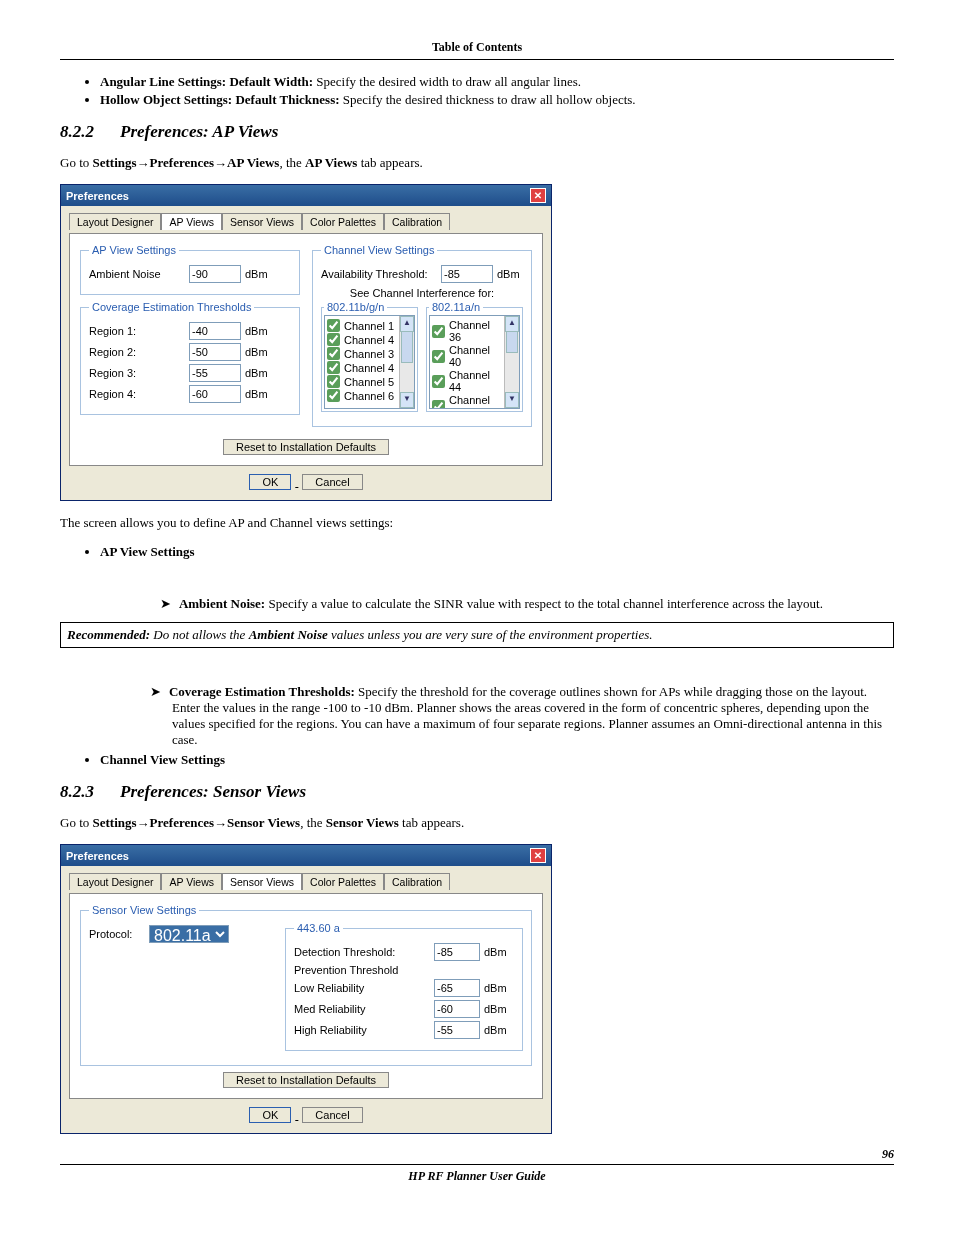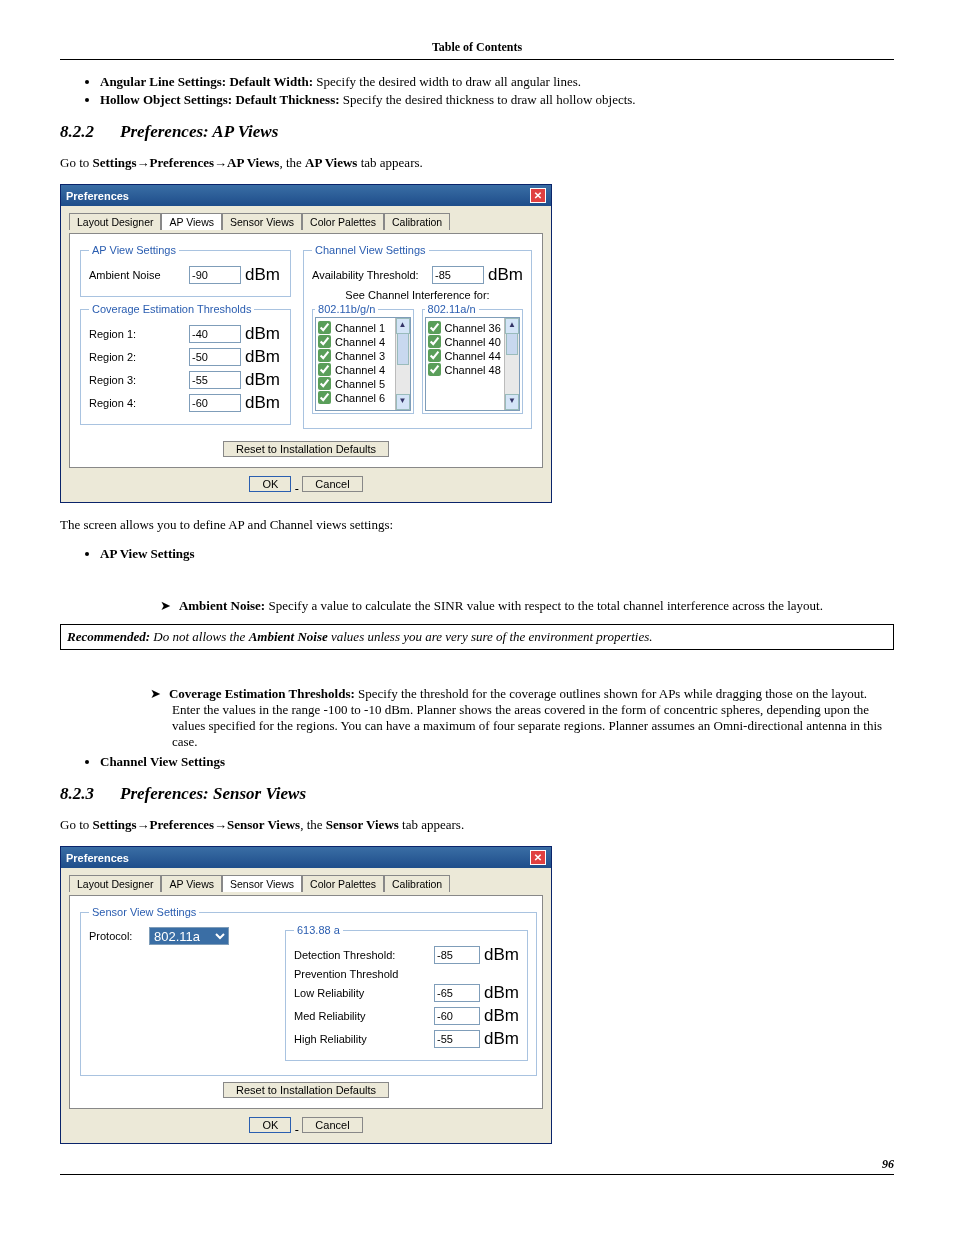--- a/index.html
+++ b/index.html
@@ -115,21 +115,21 @@
   }
   fieldset.group > legend { color: #2a5db0; font-size: 11px; padding: 0 3px; }
   .two-col { display: flex; gap: 12px; }
   .col { flex: 1; }
   .row { display: flex; align-items: center; margin: 3px 0; }
   .row label { width: 100px; }
   .row input[type=text] {
     width: 46px; height: 16px; font-size: 11px; border: 1px solid #7f9db9;
     padding: 0 2px; margin-right: 4px;
   }
-  .unit { font-size: 17px; }
+  .unit { font-size: 11px; }
   .btn {
     border: 1px solid #888;
     background: #ece9d8;
     padding: 1px 12px;
     font-family: Tahoma, sans-serif;
     font-size: 11px;
     cursor: pointer;
     display: inline-block;
   }
   .btn.ok { border: 1px solid #2b5fb0; }
@@ -155,21 +155,21 @@
     font-size: 8px; text-align: center; line-height: 12px; color: #336;
   }
   .scrollbar .up { position: absolute; top: 0; left: 0; right: 0;}
   .scrollbar .down { position: absolute; bottom: 0; left: 0; right: 0;}
   .scrollbar .thumb { position: absolute; left: 1px; right: 1px; background: #c8d8ef; border: 1px solid #9bb;}
   .subtext { text-align: center; font-size: 11px; margin: 4px 0 2px 0;}
   .chan-cols { display: flex; gap: 8px; }
   .chan-cols fieldset { flex:1; }
   select.proto {
     background: #3a6ea5; color: #fff; border: 1px solid #7f9db9;
-    font-size: 13px; height: 18px; width: 80px;
+    font-size: 16px; height: 18px; width: 80px;
   }
   .sensor-rows .row label { width: 140px; }
   .sensor-rows .row input[type=text] { width: 40px; }
 </style>
 </head>
 <body>
 
 <div class="header">Table of Contents</div>
 
 <ul class="bullet">
@@ -365,21 +365,21 @@
           <div style="flex:0 0 160px">
             <div class="row">
               <label style="width:60px">Protocol:</label>
               <select class="proto">
                 <option>802.11a</option>
               </select>
             </div>
           </div>
           <div style="flex:1">
             <fieldset class="group sensor-rows">
-              <legend>613.88 a</legend>
+              <legend>443.60 a</legend>
               <div class="row">
                   <label>Detection Threshold:</label>
                   <input type="text" value="-85" style="">
                   <span class="unit">dBm</span>
                 </div>
               <div class="row">
                   <label>Prevention Threshold</label>
                 </div>
               <div class="row">
                   <label>Low Reliability</label>
@@ -406,13 +406,14 @@
     </div>
     <div class="btn-row">
       <span class="btn ok">OK</span>
       <span class="btn">Cancel</span>
     </div>
   </div>
 </div>
 
 <div class="footer">
   <div class="page-num">96</div>
+  <div class="guide">HP RF Planner User Guide</div>
 </div>
 
 </body></html>

